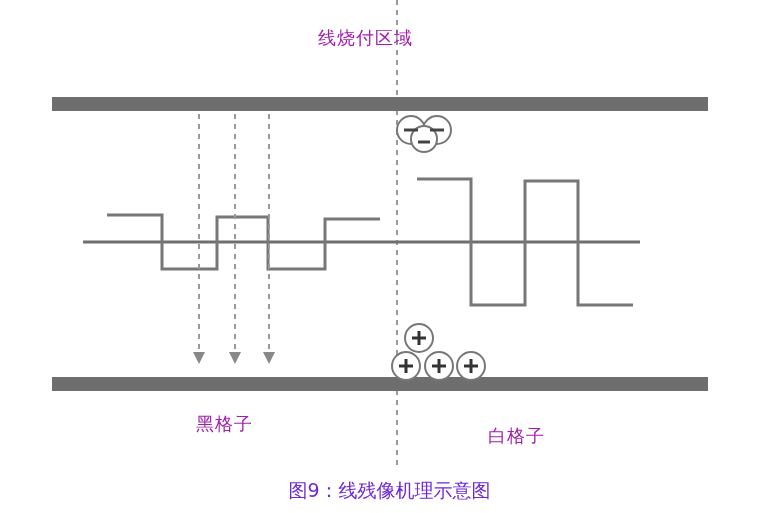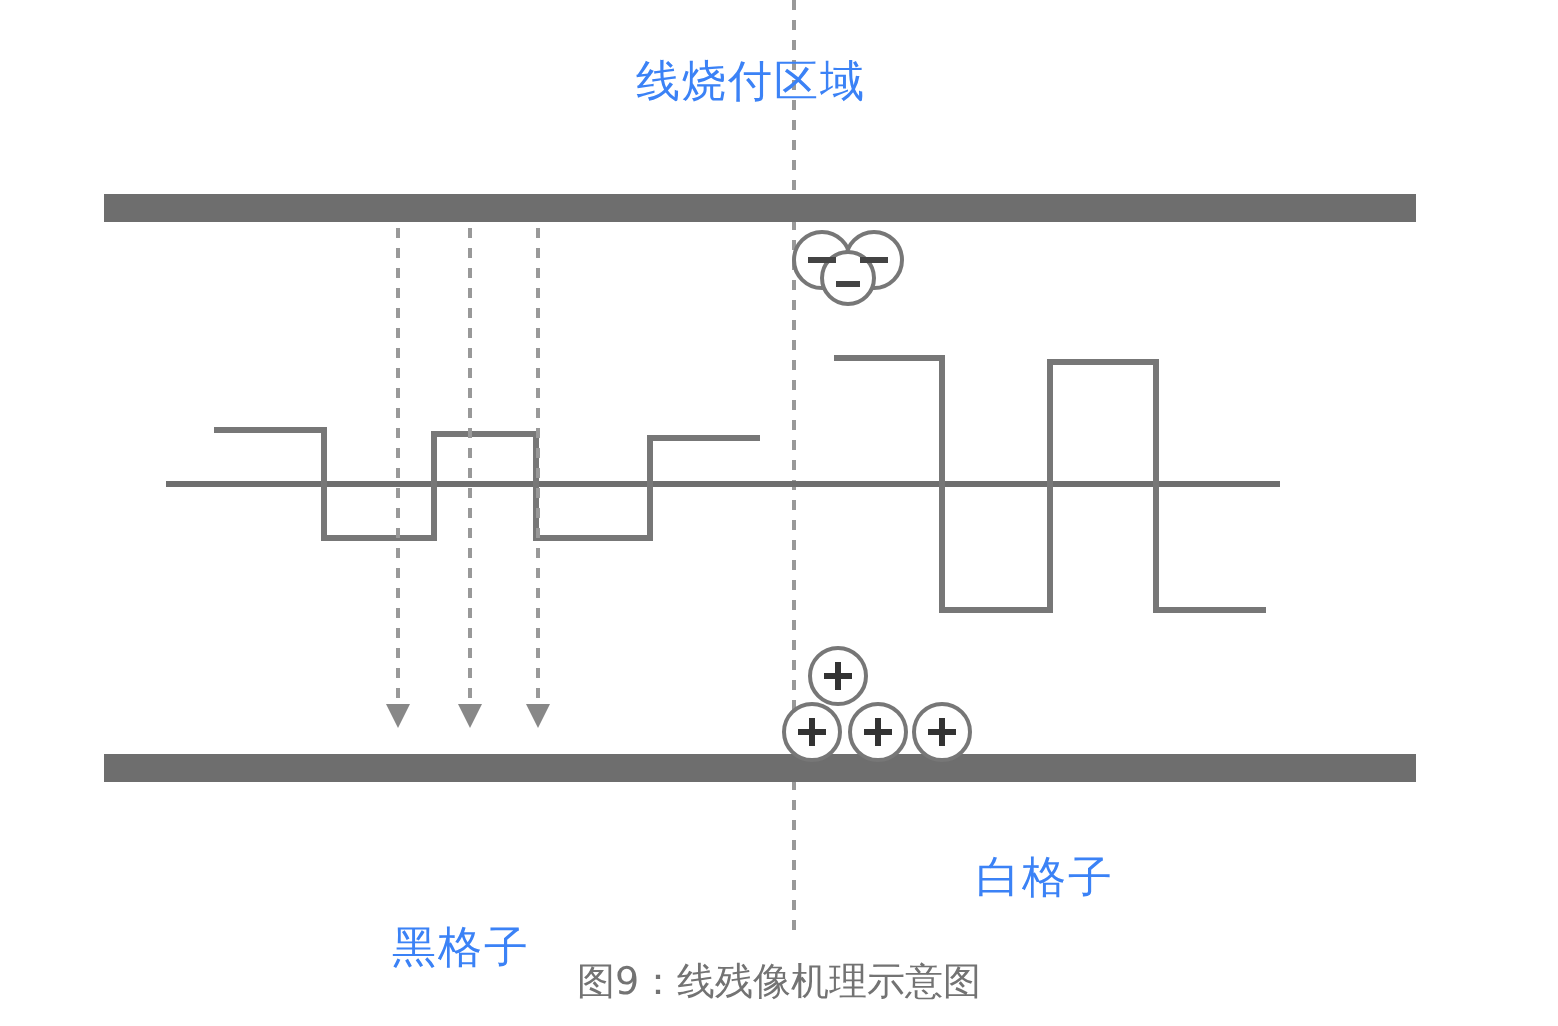--- a/index.html
+++ b/index.html
@@ -1,18 +1,18 @@
 <!DOCTYPE html>
 <html><head>
 <meta charset="utf-8">
 <style>
   html, body { margin:0; padding:0; background:#ffffff; }
   body { width:779px; height:513px; position:relative; overflow:hidden; font-family:"DejaVu Sans", sans-serif; }
-  .lbl { position:absolute; color:#3b82f6; font-size:22px; letter-spacing:1px; white-space:nowrap; }
-  .caption { position:absolute; left:0; width:779px; top:478px; text-align:center; color:#737373; font-size:19px; }
+  .lbl { position:absolute; color:#a21caf; font-size:18px; letter-spacing:1px; white-space:nowrap; }
+  .caption { position:absolute; left:0; width:779px; top:478px; text-align:center; color:#6d28d9; font-size:19px; }
   svg { position:absolute; left:0; top:0; }
 </style>
 </head>
 <body>
 
 <svg width="779" height="513" viewBox="0 0 779 513">
 
   <line x1="397" y1="0" x2="397" y2="470" stroke="#999" stroke-width="2" stroke-dasharray="5,5"></line>
 
   <rect x="52" y="97" width="656" height="14" fill="#6e6e6e"></rect>
@@ -58,15 +58,15 @@
     <line x1="399" y1="366" x2="413" y2="366"></line>
       <line x1="406" y1="359" x2="406" y2="373"></line>
     <line x1="432" y1="366" x2="446" y2="366"></line>
       <line x1="439" y1="359" x2="439" y2="373"></line>
     <line x1="464" y1="366" x2="478" y2="366"></line>
       <line x1="471" y1="359" x2="471" y2="373"></line>
   </g>
 </svg>
 
 <div class="lbl" style="left:318px; top:26px;">线烧付区域</div>
-<div class="lbl" style="left:196px; top:412px;margin-top:47px;">黑格子</div>
+<div class="lbl" style="left:196px; top:412px;">黑格子</div>
 <div class="lbl" style="left:488px; top:412px;margin-top:12px;">白格子</div>
 <div class="caption">图9：线残像机理示意图</div>
 
 </body></html>

